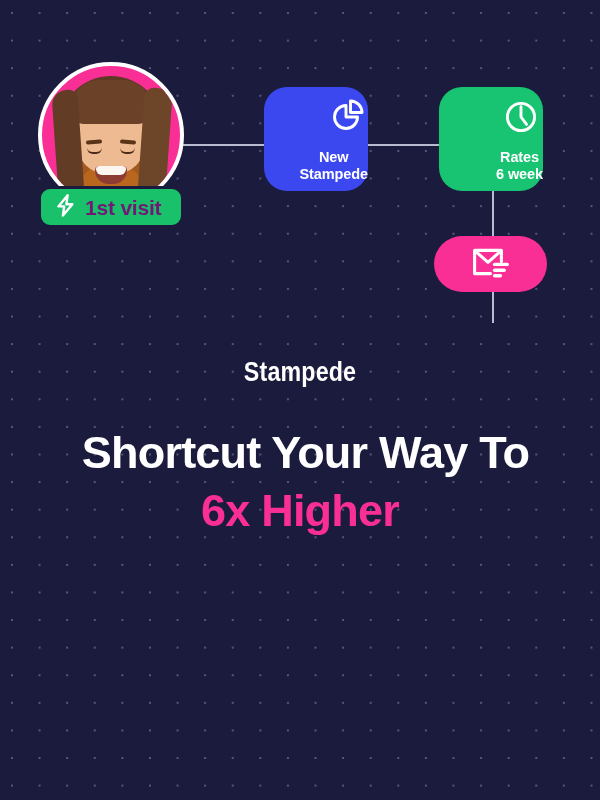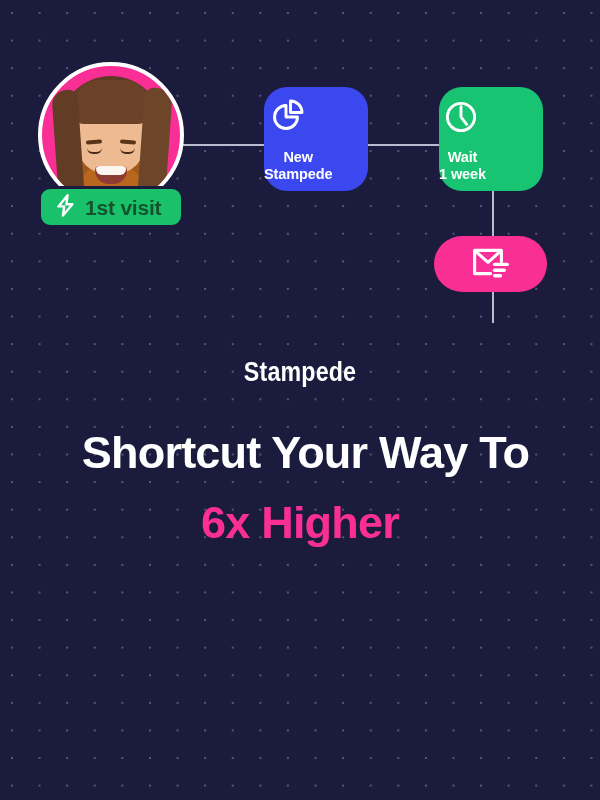--- a/index.html
+++ b/index.html
@@ -184,37 +184,37 @@
     display: flex;
     align-items: center;
     gap: 9px;
     background: #19c16a;
     border: 3px solid #1a1b3d;
     border-radius: 12px;
     box-sizing: border-box;
     z-index: 5;
   }
   .badge-text {
-    color: #14532d;
+    color: #701a75;
     font-size: 21px;
     font-weight: 700;
     letter-spacing: -0.2px;
     line-height: 1;
     white-space: nowrap;
   }
 
   
   .card {
     position: absolute;
     width: 104px;
     height: 104px;
     border-radius: 23px;
     display: flex;
     flex-direction: column;
-    align-items: flex-start;
+    align-items: flex-end;
     justify-content: center;
     z-index: 4;
     box-sizing: border-box;
   }
   .card-blue { left: 264px; top: 87px; background: #3b48f0; }
   .card-green { left: 439px; top: 87px; background: #18c471; }
   .card-icon {
     display: block;
     margin-bottom: 6px;
   }
@@ -260,21 +260,21 @@
     left: 0;
     right: 0;
     top: 424px;
     text-align: center;
     color: #ffffff;
     font-size: 45px;
     font-weight: 700;
     line-height: 58px;
     letter-spacing: -0.8px;
   }
-  .hl-accent { color: #fa2f96; display: block; margin-top: 12px; }
+  .hl-accent { color: #fa2f96; display: block; }
   .hl-line { display: block; margin-left: 11px; }
 </style>
 </head>
 <body>
 
 <div id="poster">
 
   <div class="conn conn-h1"></div>
   <div class="conn conn-h2"></div>
   <div class="conn conn-v1"></div>
@@ -324,22 +324,22 @@
   </div>
 
   <div class="card card-green">
     <span class="card-icon">
       <svg width="44" height="44" viewBox="0 0 44 44" fill="none">
         <circle cx="22" cy="22" r="13.6" stroke="#ffffff" stroke-width="2.9" fill="none"></circle>
         <path d="M22 11.6 V22 L27.6 29.4" stroke="#ffffff" stroke-width="2.9" stroke-linecap="round" stroke-linejoin="round" fill="none"></path>
       </svg>
     </span>
     <span class="card-label">
-      <span>Wait</span><br>
-      <span>1 week</span>
+      <span>Rates</span><br>
+      <span>6 week</span>
     </span>
   </div>
 
   <div class="pill-pink">
     <span>
       <svg width="42" height="38" viewBox="0 0 42 38" fill="none">
         <path d="M4.6 7.4 H31.4 V18.5 M4.6 7.4 V30.6 H20.5" stroke="#ffffff" stroke-width="3.1" stroke-linecap="round" stroke-linejoin="round" fill="none"></path>
         <path d="M5.6 8.3 L18 19.4 L30.4 8.3" stroke="#ffffff" stroke-width="3.1" stroke-linecap="round" stroke-linejoin="round" fill="none"></path>
         <path d="M24.6 21.4 H37.2" stroke="#ffffff" stroke-width="3.4" stroke-linecap="round"></path>
         <path d="M24.6 27.2 H34.2" stroke="#ffffff" stroke-width="3.4" stroke-linecap="round"></path>

